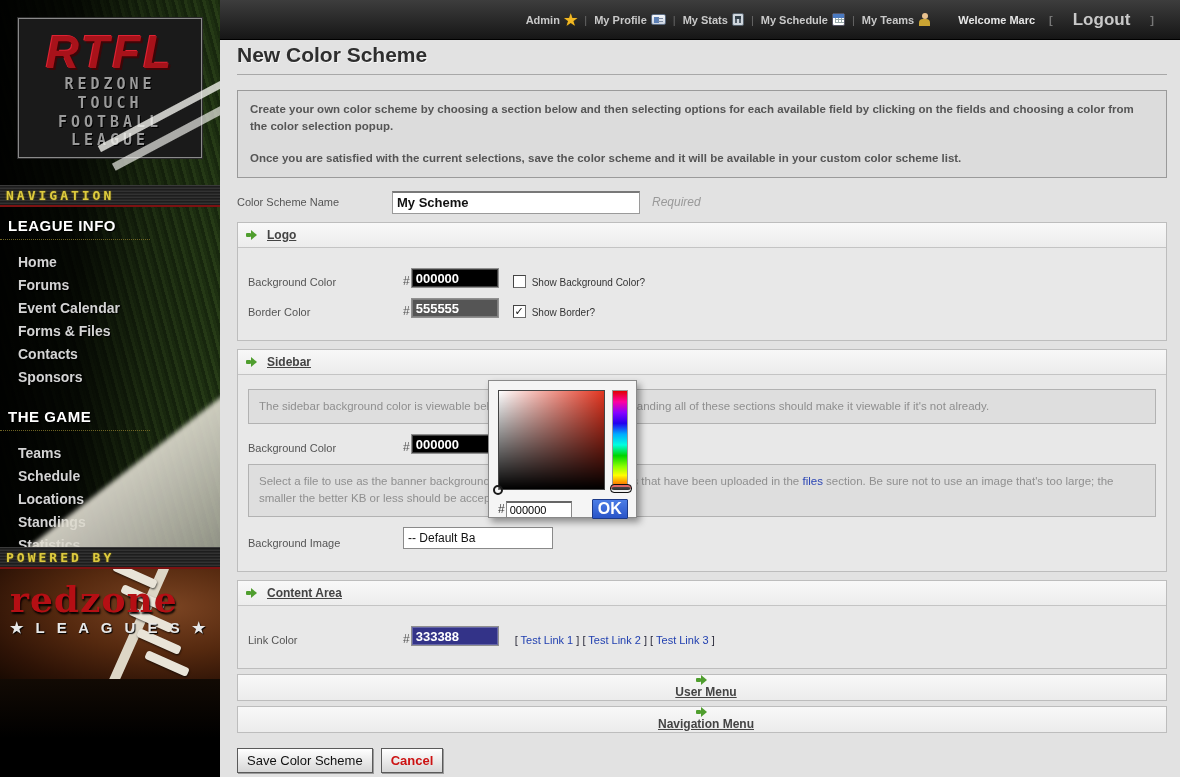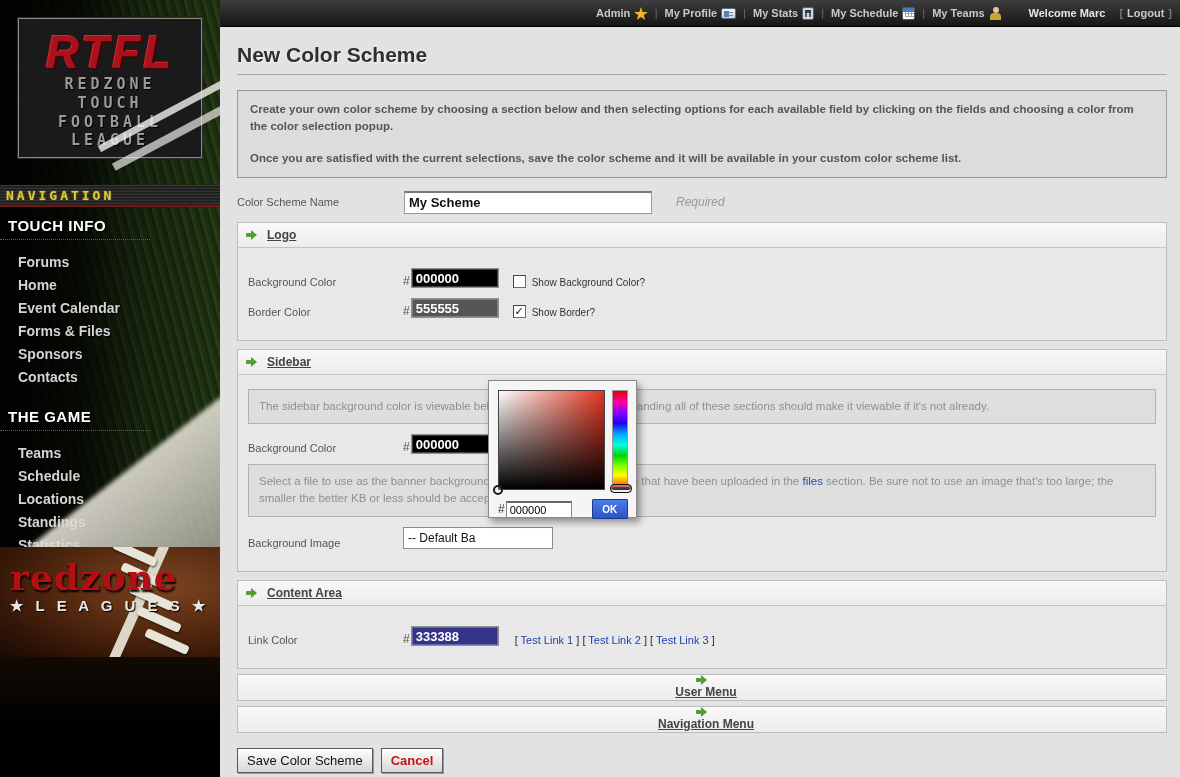--- a/index.html
+++ b/index.html
@@ -36,26 +36,26 @@
     background:radial-gradient(ellipse at 75% 35%, #7c4523 0%, #55290f 45%, #2e1306 80%, #190a02 100%); }
   .lace { position:absolute; background:#e9e4d8; width:46px; height:9px; border-radius:3px; box-shadow:1px 1px 2px rgba(0,0,0,.6); }
   .lace-spine { position:absolute; background:#ddd6c6; width:10px; height:140px; left:132px; top:-10px; transform:rotate(24deg); border-radius:4px; }
   .l1{ left:112px; top:2px; transform:rotate(24deg);} .l2{ left:120px; top:24px; transform:rotate(24deg);} .l3{ left:128px; top:46px; transform:rotate(24deg);} .l4{ left:136px; top:68px; transform:rotate(24deg);} .l5{ left:144px; top:90px; transform:rotate(24deg);}
   .rz-wrap { position:absolute; left:10px; top:14px; }
   .rz-name { font-family:"DejaVu Serif", serif; font-weight:bold; font-size:36px; color:#b50f14; letter-spacing:1px; line-height:.9; text-shadow:1px 2px 2px #000; }
   .rz-sub { color:#e8e8e8; font-weight:bold; font-size:15px; letter-spacing:4px; margin-top:4px; text-shadow:1px 1px 1px #000; }
   .side-bottom-fill { flex:1; background:linear-gradient(to bottom,#120a04,#000 60%); }
 
   
-  .topbar { position:absolute; left:220px; right:0; top:0; height:27px; background:linear-gradient(#3d3d3d,#161616); border-bottom:1px solid #000; display:flex; align-items:center; justify-content:flex-end; padding-right:8px; z-index:10; }
+  .topbar { position:absolute; left:220px; right:0; top:0; height:40px; background:linear-gradient(#3d3d3d,#161616); border-bottom:1px solid #000; display:flex; align-items:center; justify-content:flex-end; padding-right:26px; z-index:10; }
   .tb-item { color:#c9c9c9; font-weight:bold; font-size:11px; display:flex; align-items:center; gap:4px; cursor:pointer; padding:0 3px; }
   .tb-sep { color:#6a6a6a; font-size:11px; margin:0 4px; }
   .tb-welcome { color:#e6e6e6; font-weight:bold; font-size:11px; margin:0 14px 0 24px; }
   .tb-bracket { color:#777; font-weight:bold; font-size:11px; }
-  .tb-logout { color:#c9c9c9; font-weight:bold; font-size:11px; margin:0 4px; cursor:pointer; }
+  .tb-logout { color:#c9c9c9; font-weight:bold; font-size:17px; margin:0 20px; cursor:pointer; }
   .ic { display:inline-block; }
   .ic-star { color:#f2b824; font-size:15px; text-shadow:0 0 1px #8a6a00; line-height:1; }
   .ic-card { width:15px; height:11px; background:linear-gradient(#f4f6fa,#c9d2e0); border:1px solid #5a6a80; border-radius:2px; position:relative; }
   .ic-card::before { content:""; position:absolute; left:2px; top:2px; width:5px; height:6px; background:#5b7fb5; }
   .ic-card::after { content:""; position:absolute; right:2px; top:3px; width:5px; height:1px; background:#7a8aa0; box-shadow:0 3px 0 #7a8aa0; }
   .ic-calc { width:12px; height:13px; background:#cfd6dd; border:1px solid #55606a; border-radius:2px; position:relative; }
   .ic-calc::before { content:""; position:absolute; left:2px; top:2px; right:2px; height:3px; background:#33404a; }
   .ic-calc::after { content:""; position:absolute; left:2px; bottom:2px; right:2px; height:4px;
     background:repeating-linear-gradient(90deg,#55606a 0 2px,transparent 2px 4px); }
   .ic-cal { width:13px; height:13px; background:#fff; border:1px solid #556; border-radius:2px; position:relative; }
@@ -66,21 +66,21 @@
   .ic-person::before { content:""; position:absolute; left:4px; top:0; width:6px; height:6px; border-radius:50%; background:#e9c28f; }
   .ic-person::after { content:""; position:absolute; left:1px; bottom:0; width:11px; height:7px; border-radius:4px 4px 0 0; background:#caa433; }
 
   
   .content { position:absolute; left:220px; top:27px; right:0; bottom:0; background:#e2e2e2; padding:16px 13px 0 17px; }
   .page-title { font-size:21px; font-weight:bold; color:#2e2e2e; text-shadow:1px 1px 0 #f5f5f5; padding-bottom:7px; border-bottom:1px solid #a8a8a8; }
 
   .intro-box { margin-top:15px; background:#dcdcdc; border:1px solid #9a9a9a; padding:10px 12px; color:#555; font-size:11.5px; line-height:1.5;font-weight:bold; }
   .intro-box p + p { margin-top:14px; }
 
-  .name-row { display:flex; align-items:center; margin-top:13px;gap:12px; }
+  .name-row { display:flex; align-items:center; margin-top:13px; }
   .form-label { width:155px; color:#555; font-size:11px; flex:0 0 155px; }
   .name-input { width:248px; height:23px; border:1px solid #9a9a9a; border-top:2px solid #787878; background:#fff; font-size:13px; font-weight:bold; padding:2px 4px; color:#111; font-family:"Liberation Sans", sans-serif; }
   .required-note { font-style:italic; color:#999; font-size:12px; margin-left:12px; }
 
   .section { margin-top:8px; border:1px solid #bdbdbd; background:#e8e8e8; }
   .section.collapsed { margin-top:5px; }
   .sec-header { height:25px; background:linear-gradient(#f8f8f8,#ececec); border-bottom:1px solid #c4c4c4; display:flex; align-items:center; padding-left:8px; cursor:pointer; }
   .section.collapsed .sec-header { border-bottom:none;flex-direction:column; }
   .arrow-ic { display:inline-flex; align-items:center; margin-right:10px; }
   .arrow-ic .bar { width:5px; height:4px; background:#4f9e2e; border-radius:1px; }
@@ -117,21 +117,21 @@
   .picker-body { display:flex; gap:7px; }
   .sv-square { width:111px; height:100px; border:1px solid #444; position:relative;
     background:linear-gradient(to top, #000 0%, rgba(0,0,0,0) 100%), linear-gradient(to right, #fff 0%, #e23520 100%); }
   .sv-cursor { position:absolute; left:-6px; bottom:-6px; width:10px; height:10px; border:2px solid #1a1a1a; border-radius:50%; background:rgba(255,255,255,.25); }
   .hue-bar { width:16px; height:100px; position:relative; border:1px solid #999;
     background:linear-gradient(to bottom, #e00000 0%, #ff00a0 11%, #8800ff 22%, #2200ee 33%, #00aaff 44%, #00ffe0 55%, #00d400 66%, #8aff00 77%, #ffff00 86%, #ff8800 94%, #c86400 100%); }
   .hue-handle { position:absolute; left:-3px; bottom:-4px; width:22px; height:9px; border-radius:4px; background:linear-gradient(#555,#222); border:1px solid #111; box-shadow:inset 0 2px 0 #d66, inset 0 -2px 0 #eee; }
   .picker-foot { display:flex; align-items:center; margin-top:9px; }
   .picker-hash { color:#333; font-size:12px; margin-right:1px; }
   .picker-input { width:66px; height:17px; border:1px solid #888; border-top:2px solid #666; background:#fff; font-size:11px; padding:1px 3px; font-family:"Liberation Sans", sans-serif; }
-  .ok-btn { margin-left:20px; width:48px; height:20px; background:linear-gradient(#4b7de6,#2a55c8); border:1px solid #1c3a8a; color:#fff; font-weight:bold; font-size:10px; cursor:pointer; border-radius:1px; }
+  .ok-btn { margin-left:20px; width:48px; height:20px; background:linear-gradient(#4b7de6,#2a55c8); border:1px solid #1c3a8a; color:#fff; font-weight:bold; font-size:16px; cursor:pointer; border-radius:1px; }
 </style>
 </head>
 <body>
 
 <div class="sidebar">
   <div class="side-grass grass-top">
     <div class="field-line fl1"></div>
     <div class="field-line fl2"></div>
     <div class="logo-box">
       <div class="logo-acronym">RTFL</div>
@@ -139,38 +139,39 @@
       <div class="logo-line">TOUCH</div>
       <div class="logo-line">FOOTBALL</div>
       <div class="logo-line">LEAGUE</div>
     </div>
   </div>
 
   <div class="marquee">NAVIGATION</div>
 
   <div class="side-grass grass-nav">
     <div class="field-line sideline"></div>
-    <div class="side-sec-title">TOUCH INFO</div>
+    <div class="side-sec-title">LEAGUE INFO</div>
     <div class="side-gap"></div>
+    <div class="side-item">Home</div>
     <div class="side-item">Forums</div>
-    <div class="side-item">Home</div>
     <div class="side-item">Event Calendar</div>
     <div class="side-item">Forms &amp; Files</div>
+    <div class="side-item">Contacts</div>
     <div class="side-item">Sponsors</div>
-    <div class="side-item">Contacts</div>
     <div class="side-gap"></div>
     <div class="side-sec-title">THE GAME</div>
     <div class="side-gap"></div>
     <div class="side-item">Teams</div>
     <div class="side-item">Schedule</div>
     <div class="side-item">Locations</div>
     <div class="side-item">Standings</div>
     <div class="side-item">Statistics</div>
   </div>
 
+  <div class="marquee">POWERED BY</div>
 
   <div class="football-zone">
     <div class="lace-spine"></div>
     <div class="lace l1"></div>
     <div class="lace l2"></div>
     <div class="lace l3"></div>
     <div class="lace l4"></div>
     <div class="lace l5"></div>
     <div class="rz-wrap">
       <div class="rz-name">redzone</div>

